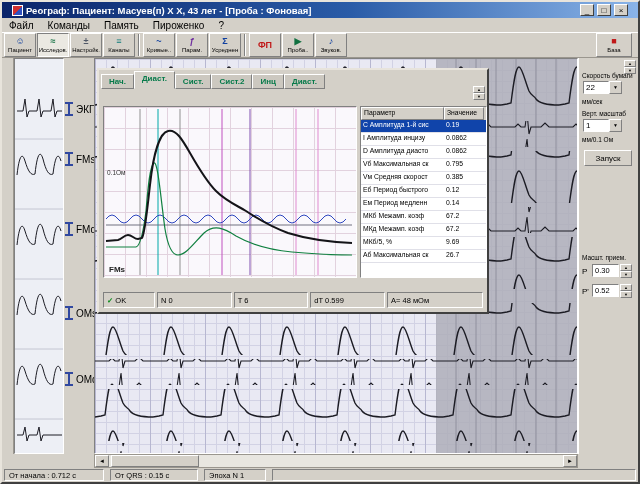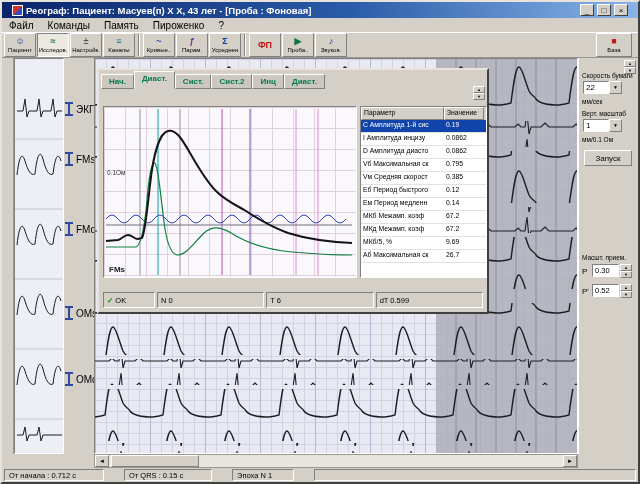--- a/index.html
+++ b/index.html
@@ -58,21 +58,21 @@
 .pc1{width:83px}.pc2{width:40px}
 .prow.sel{background:#1044aa;color:#fff}
 .dstatus{position:absolute;left:4px;bottom:4px;right:4px;height:16px;display:flex;gap:2px;font-size:7.5px}
 .dcell{border:1px solid;border-color:#808080 #fff #fff #808080;background:#d4d0c8;display:flex;align-items:center;padding:0 3px;gap:2px;white-space:nowrap}
 .chk{color:#0a8a1a;font-weight:bold}
 
 .hscroll{position:absolute;top:452px;left:92px;width:484px;height:14px;background:#e8e6e0;border:1px solid #9a968e;display:flex}
 .sarr{width:14px;height:12px;background:#d4d0c8;border:1px solid;border-color:#fff #808080 #808080 #fff;font-size:6px;line-height:10px;text-align:center}
 .sthumb{width:88px;height:12px;background:#d4d0c8;border:1px solid;border-color:#fff #808080 #808080 #fff;margin-left:2px}
 .corner{position:absolute;top:452px;height:14px;background:#d4d0c8}
-.statusbar{position:absolute;top:466px;left:0;right:0;height:14px;display:flex;gap:20px;padding:1px 2px;font-size:7.5px;background:#d4d0c8}
+.statusbar{position:absolute;top:466px;left:0;right:0;height:14px;display:flex;gap:6px;padding:1px 2px;font-size:7.5px;background:#d4d0c8}
 .scell{border:1px solid;border-color:#808080 #fff #fff #808080;display:flex;align-items:center;padding:0 4px;white-space:nowrap;overflow:hidden}
 svg{display:block}
 </style>
 </head>
 <body>
 
 <div class="win">
 
   <div class="titlebar">
     <span class="app-ico"></span>
@@ -330,20 +330,21 @@
     </div>
 
     <div class="dstatus">
       <span class="dcell" style="width:52px">
           <span class="chk">✓</span>
           <span>OK</span>
         </span>
       <span class="dcell" style="flex:1">N 0</span>
       <span class="dcell" style="flex:1">T 6</span>
       <span class="dcell" style="flex:1">dT 0.599</span>
+      <span class="dcell" style="width:96px">A= 48 мОм</span>
     </div>
   </div>
 
   <div class="corner" style="left:0;width:92px"></div>
   <div class="hscroll">
     <span class="sarr">◄</span>
     <span class="sthumb"></span>
     <span class="sarr" style="margin-left:auto">►</span>
   </div>
   <div class="corner" style="left:576px;width:60px"></div>

